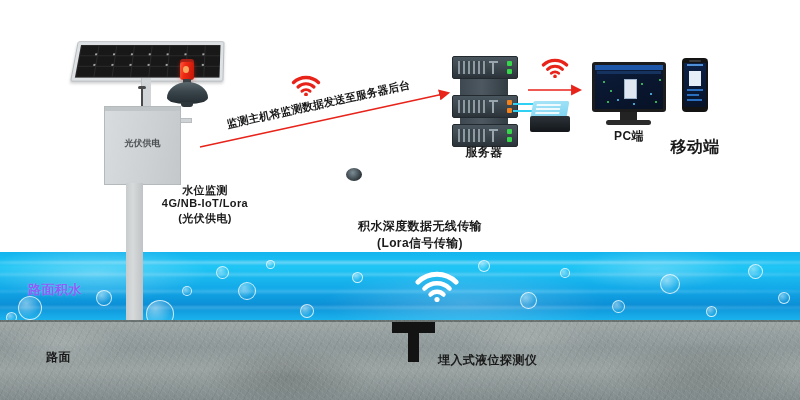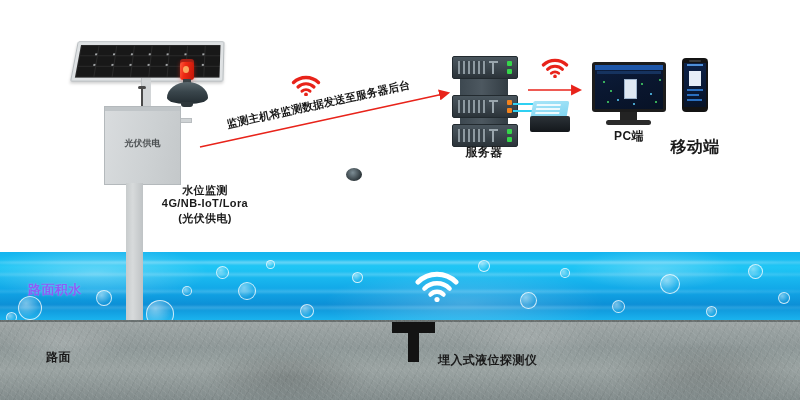--- a/index.html
+++ b/index.html
@@ -302,20 +302,22 @@
     <div class="phone-screen">
       <div class="phone-row" style="top:1px;width:16px;background:#4e8fd8;"></div>
       <div class="phone-card"></div>
       <div class="phone-row" style="top:26px;width:16px;"></div>
       <div class="phone-row" style="top:31px;width:12px;"></div>
       <div class="phone-row" style="top:36px;width:15px;"></div>
     </div>
   </div>
   <div class="lbl ctr" style="left:695px;top:128px;font-size:16px;margin-top:9px;">移动端</div>
 
+  <div class="lbl ctr" style="left:420px;top:218px;font-size:12px;">积水深度数据无线传输</div>
+  <div class="lbl ctr" style="left:420px;top:235px;font-size:12px;">(Lora信号传输)</div>
 
   <div class="lbl lbl-w" style="left:28px;top:281px;font-size:13px;">路面积水</div>
 
   <div class="wifi" style="left:415px;top:270px;width:44px;height:32px;">
     <svg width="44" height="32" viewBox="0 0 44 32">
       <path d="M3 12 A27 27 0 0 1 41 12" fill="none" stroke="#ffffff" stroke-width="5" stroke-linecap="round"></path>
       <path d="M9.5 18.5 A17.5 17.5 0 0 1 34.5 18.5" fill="none" stroke="#ffffff" stroke-width="4.6" stroke-linecap="round"></path>
       <path d="M15.5 24.6 A9 9 0 0 1 28.5 24.6" fill="none" stroke="#ffffff" stroke-width="4.4" stroke-linecap="round"></path>
       <circle cx="22" cy="29.5" r="2.6" fill="#ffffff"></circle>
     </svg>

